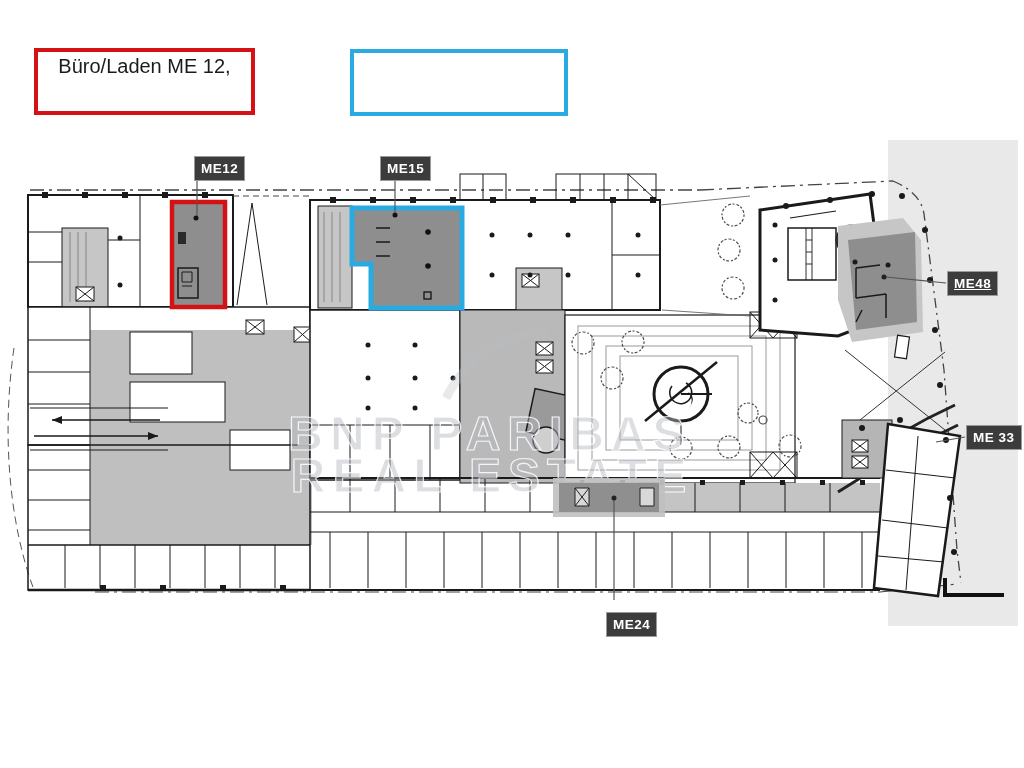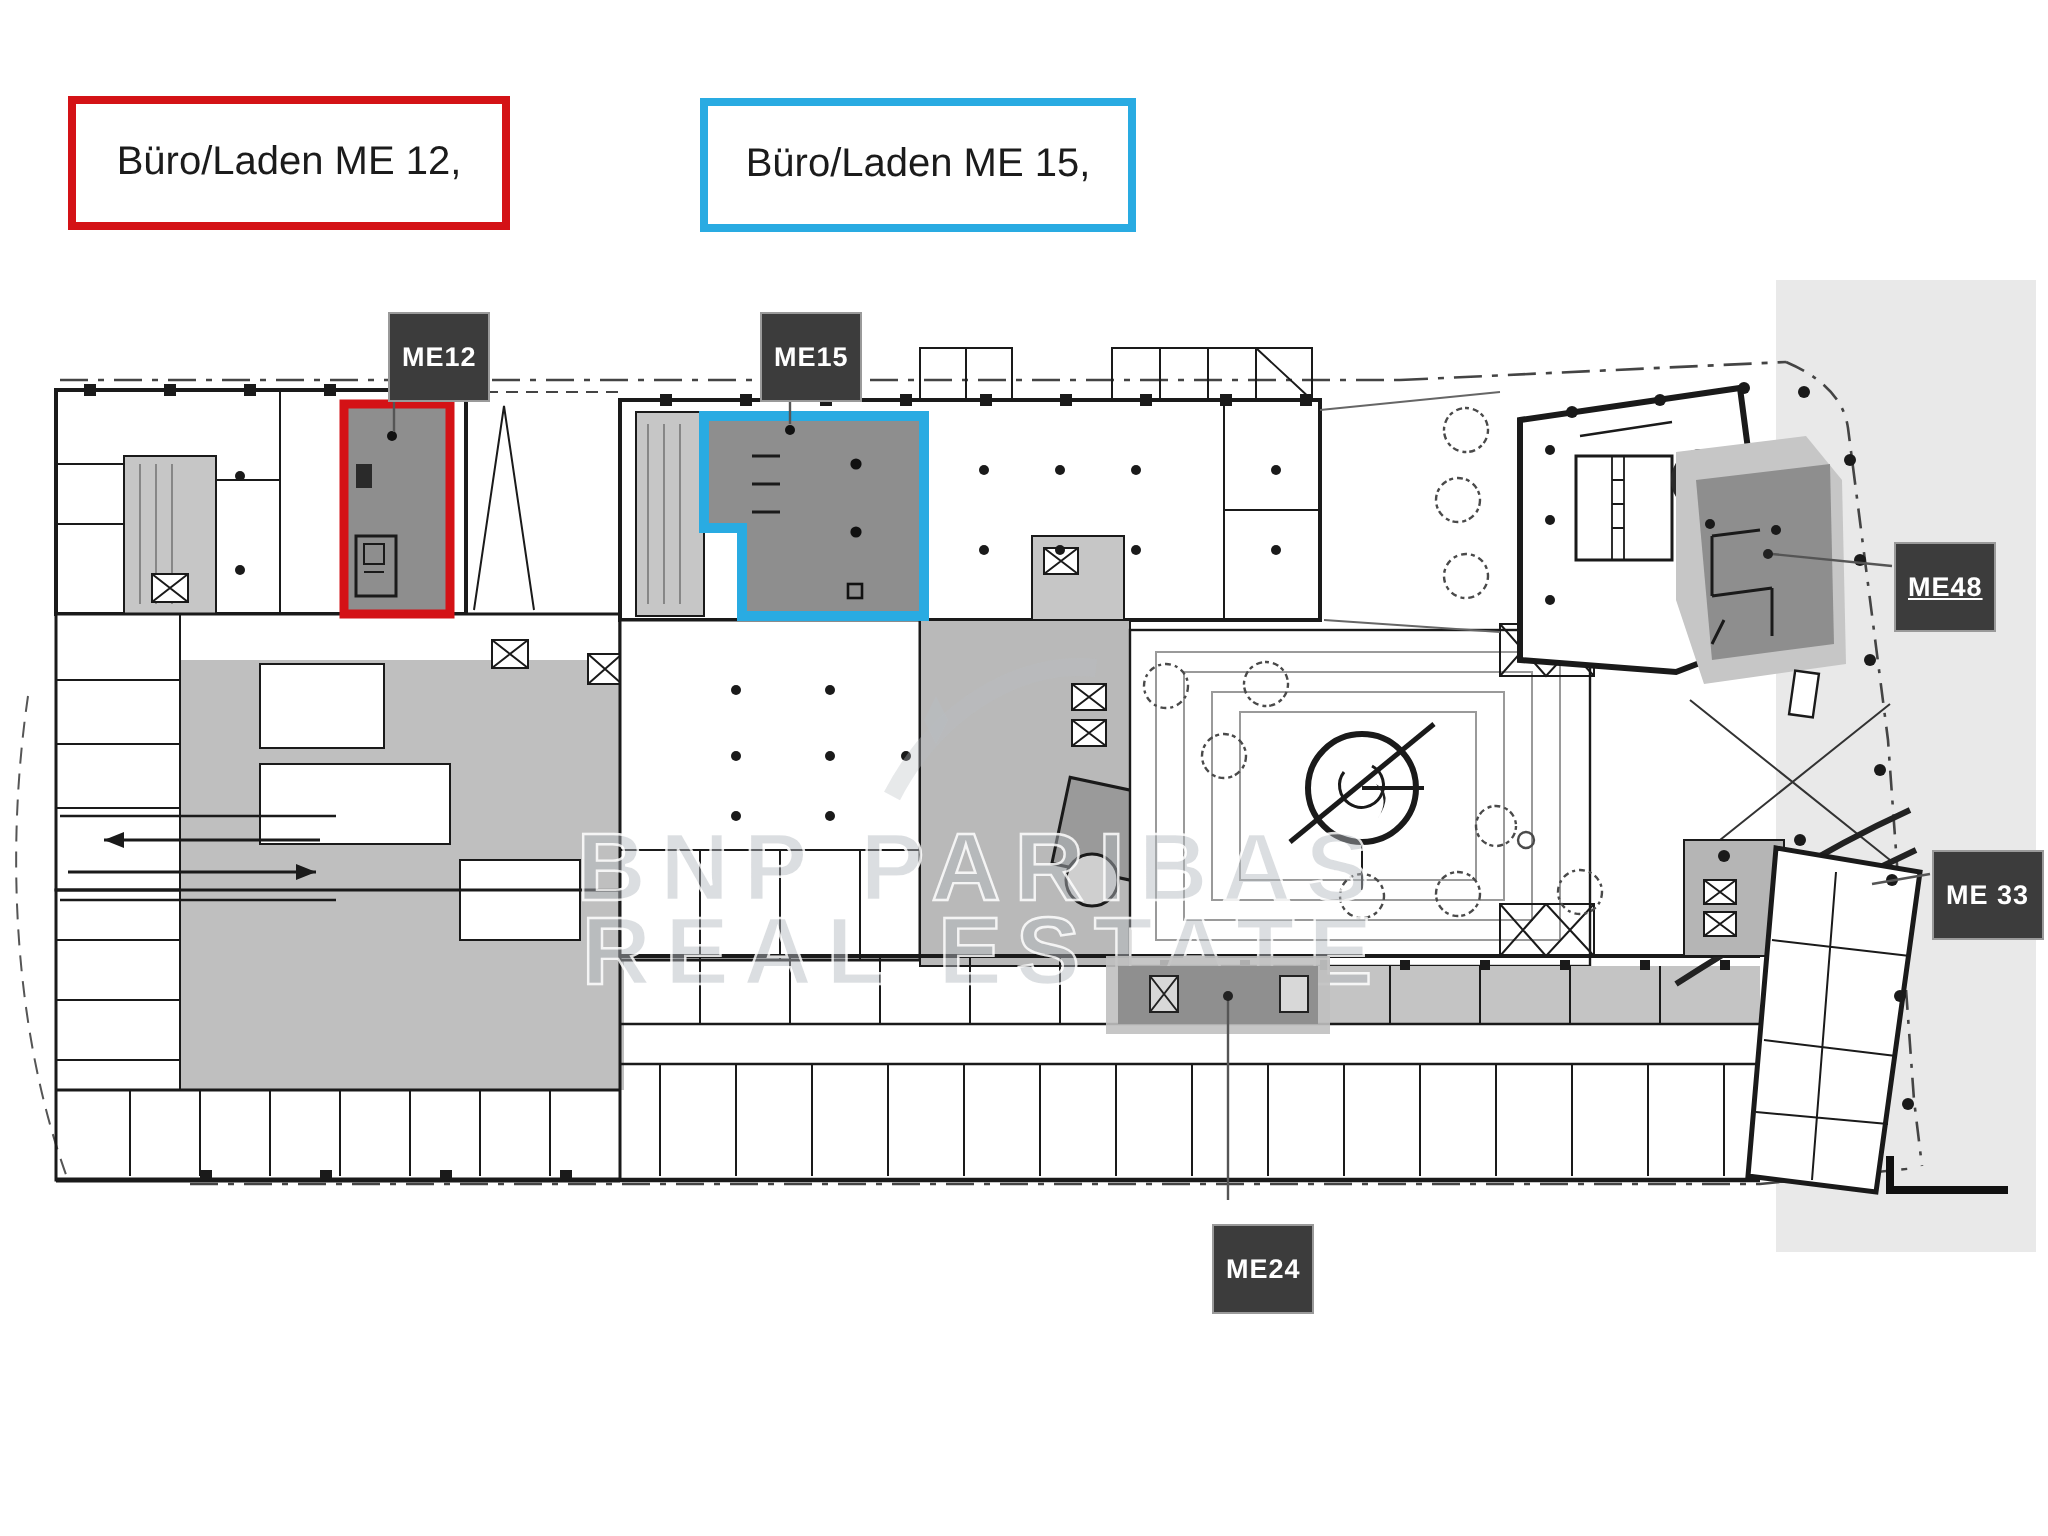--- a/index.html
+++ b/index.html
@@ -4,28 +4,28 @@
 <style>
   html,body{margin:0;padding:0;}
   body{
     width:1024px;height:768px;position:relative;overflow:hidden;
     background:#ffffff;font-family:"Liberation Sans", sans-serif;
   }
   #plan-svg{position:absolute;left:0;top:0;}
   .legend-box{
     position:absolute;background:#ffffff;text-align:center;
     font-size:20px;line-height:29px;color:#1b1b1b;
-    display:flex;flex-direction:column;justify-content:center;
+    display:flex;flex-direction:row;justify-content:center;
   }
   .legend-box.red{left:34px;top:48px;width:213px;height:59px;border:4px solid #d41216;}
   .legend-box.blue{left:350px;top:49px;width:210px;height:59px;border:4px solid #29abe2;}
   .zone-badge{
     position:absolute;background:#3c3c3c;color:#ffffff;
     font-size:13.5px;font-weight:bold;letter-spacing:.5px;
-    padding:14px 6px;border:1px solid #9a9a9a;white-space:nowrap;
+    padding:4px 6px;border:1px solid #9a9a9a;white-space:nowrap;
   }
   .badge-me12{left:194px;top:156px;}
   .badge-me15{left:380px;top:156px;}
   .badge-me48{left:947px;top:271px;text-decoration:underline;}
   .badge-me47{left:966px;top:425px;}
   .badge-me24{left:606px;top:600px;margin-top:12px;}
   .wm-text{
     font-family:"Liberation Sans", sans-serif;font-weight:bold;
     font-size:48px;letter-spacing:7px;fill:#b3b8bd;fill-opacity:.55;
     stroke:#ffffff;stroke-width:1.2px;
@@ -274,20 +274,19 @@
   <g fill="#222" stroke="none">
     <circle cx="884" cy="277" r="2.5"></circle>
     <circle cx="614" cy="498" r="2.5"></circle>
   </g>
 </svg>
 
 <div class="legend-box red">
   <span>Büro/Laden ME 12,</span>
 </div>
 <div class="legend-box blue">
-  <span>Büro/Laden ME 15,</span>
 </div>
 
 <div class="zone-badge badge-me12">ME12</div>
 <div class="zone-badge badge-me15">ME15</div>
 <div class="zone-badge badge-me48">ME48</div>
 <div class="zone-badge badge-me47">ME 33</div>
 <div class="zone-badge badge-me24">ME24</div>
 
 </body></html>

